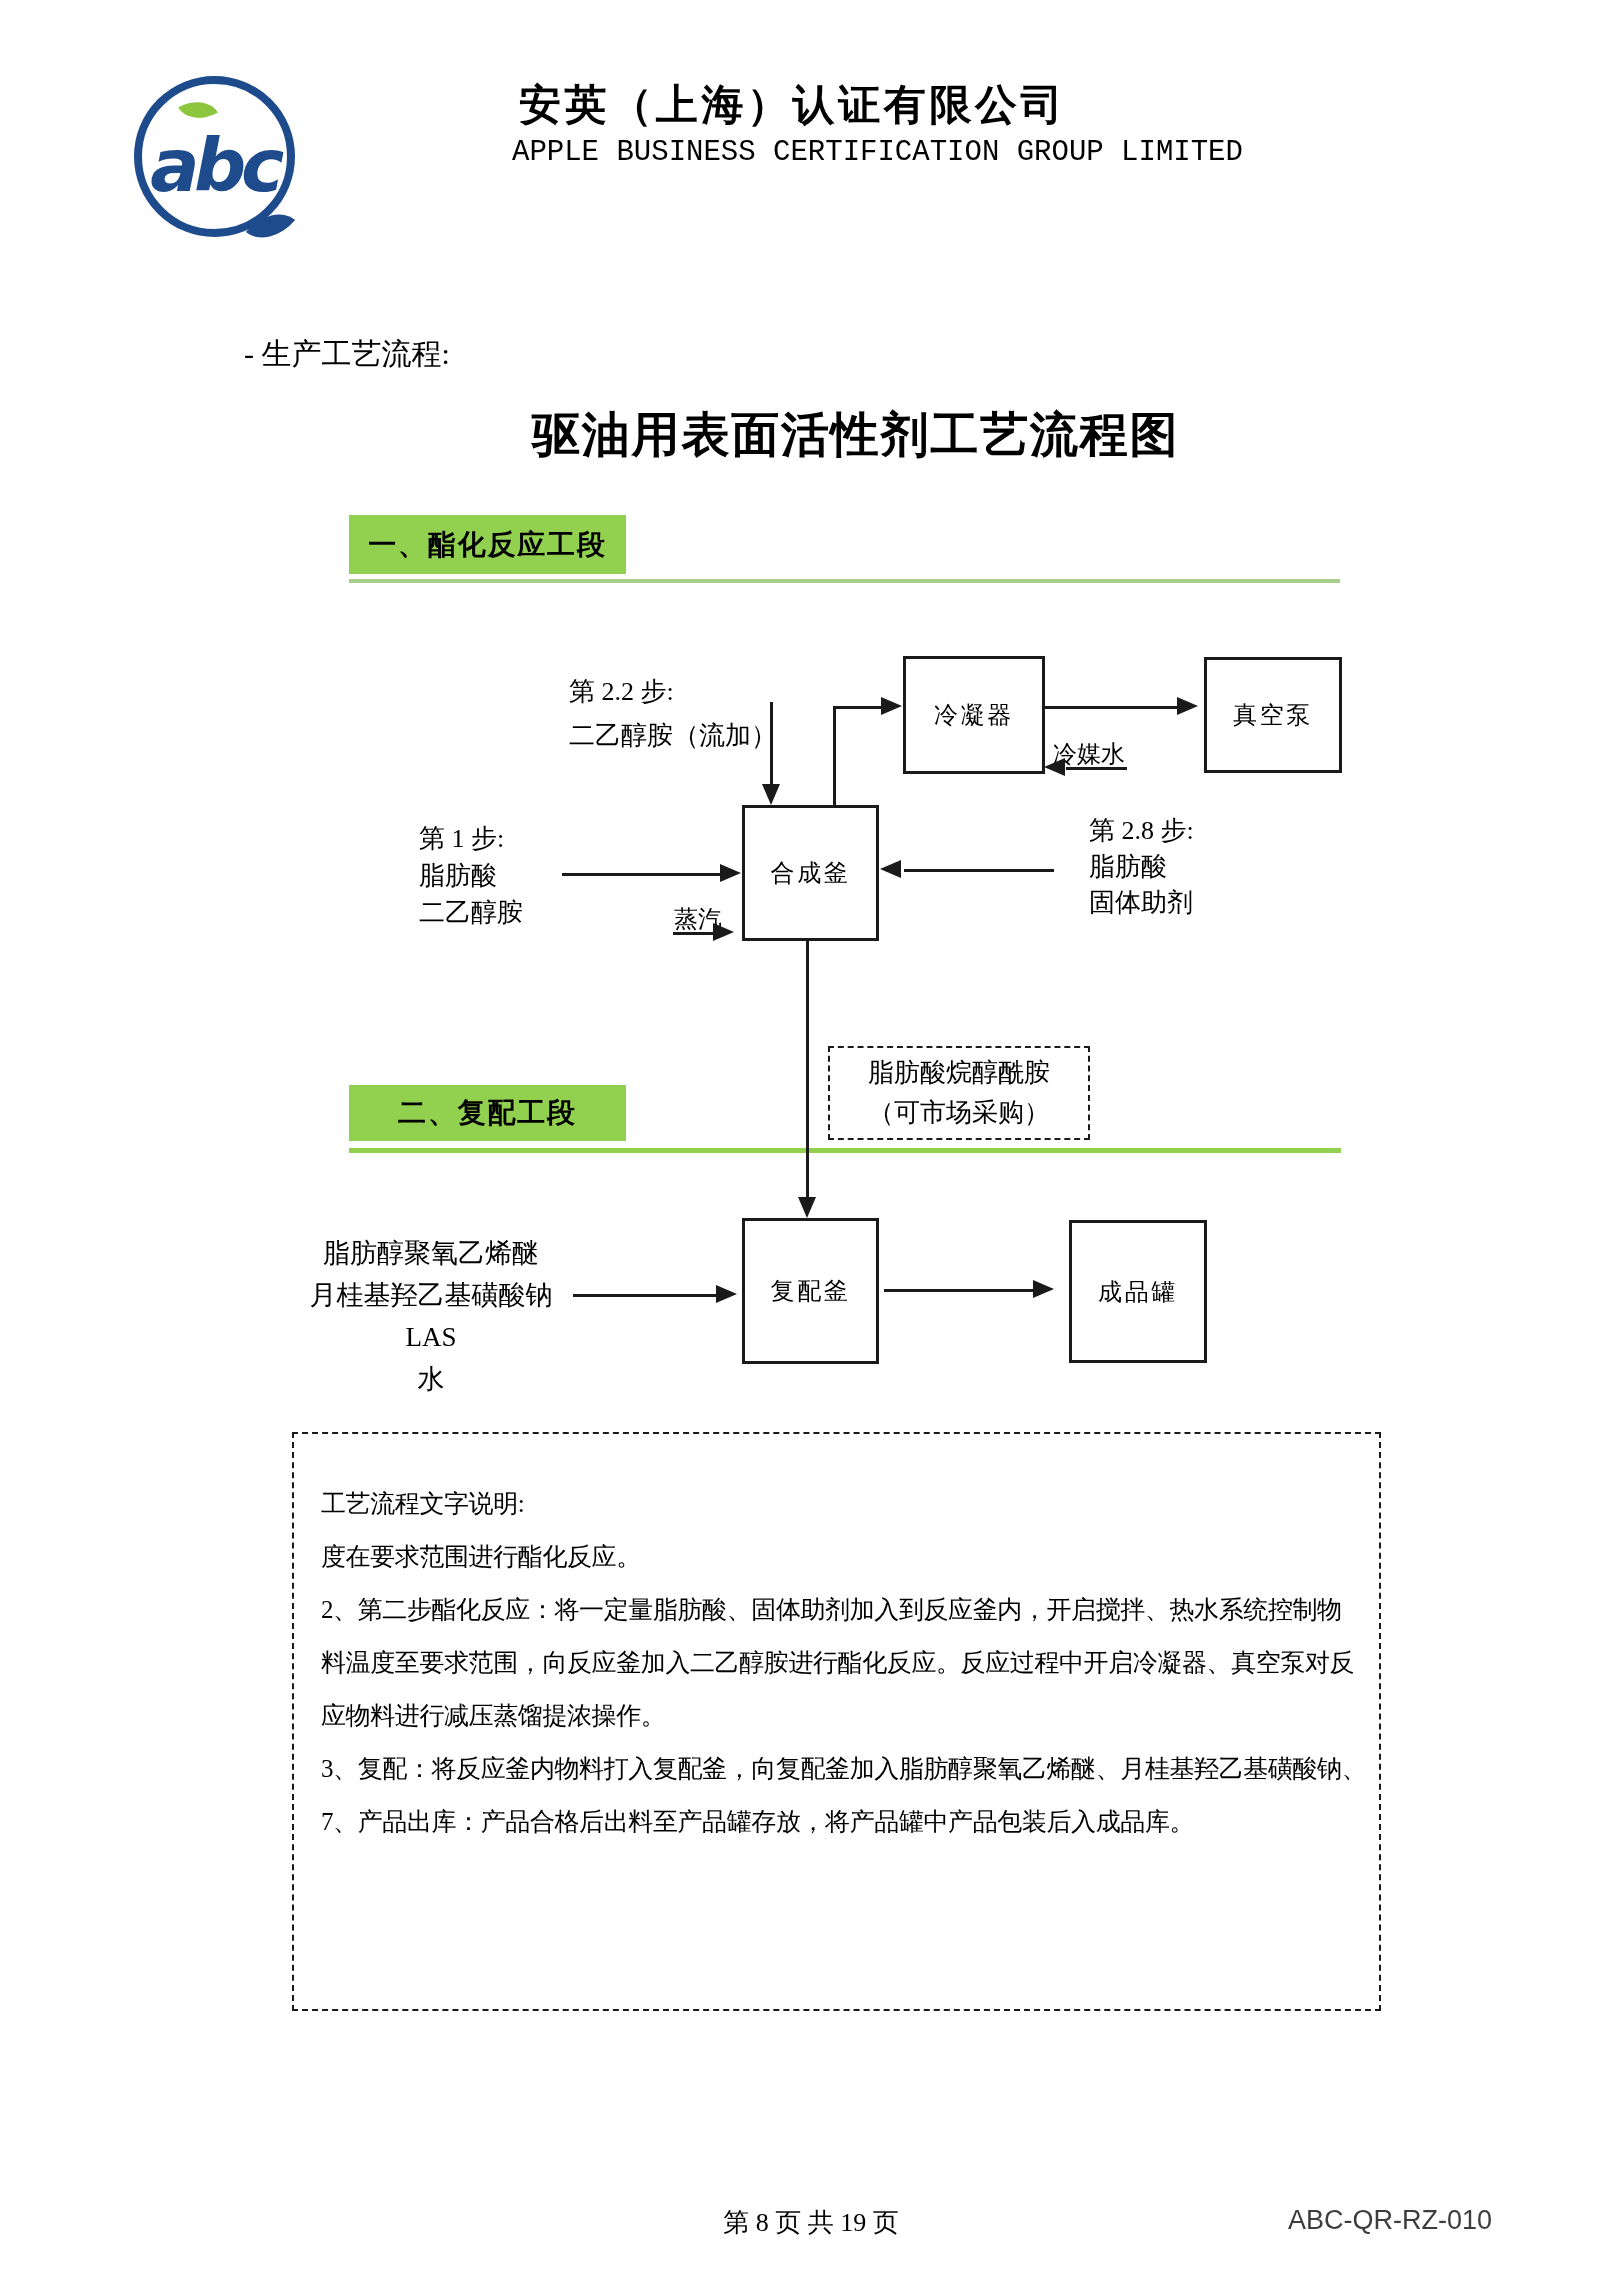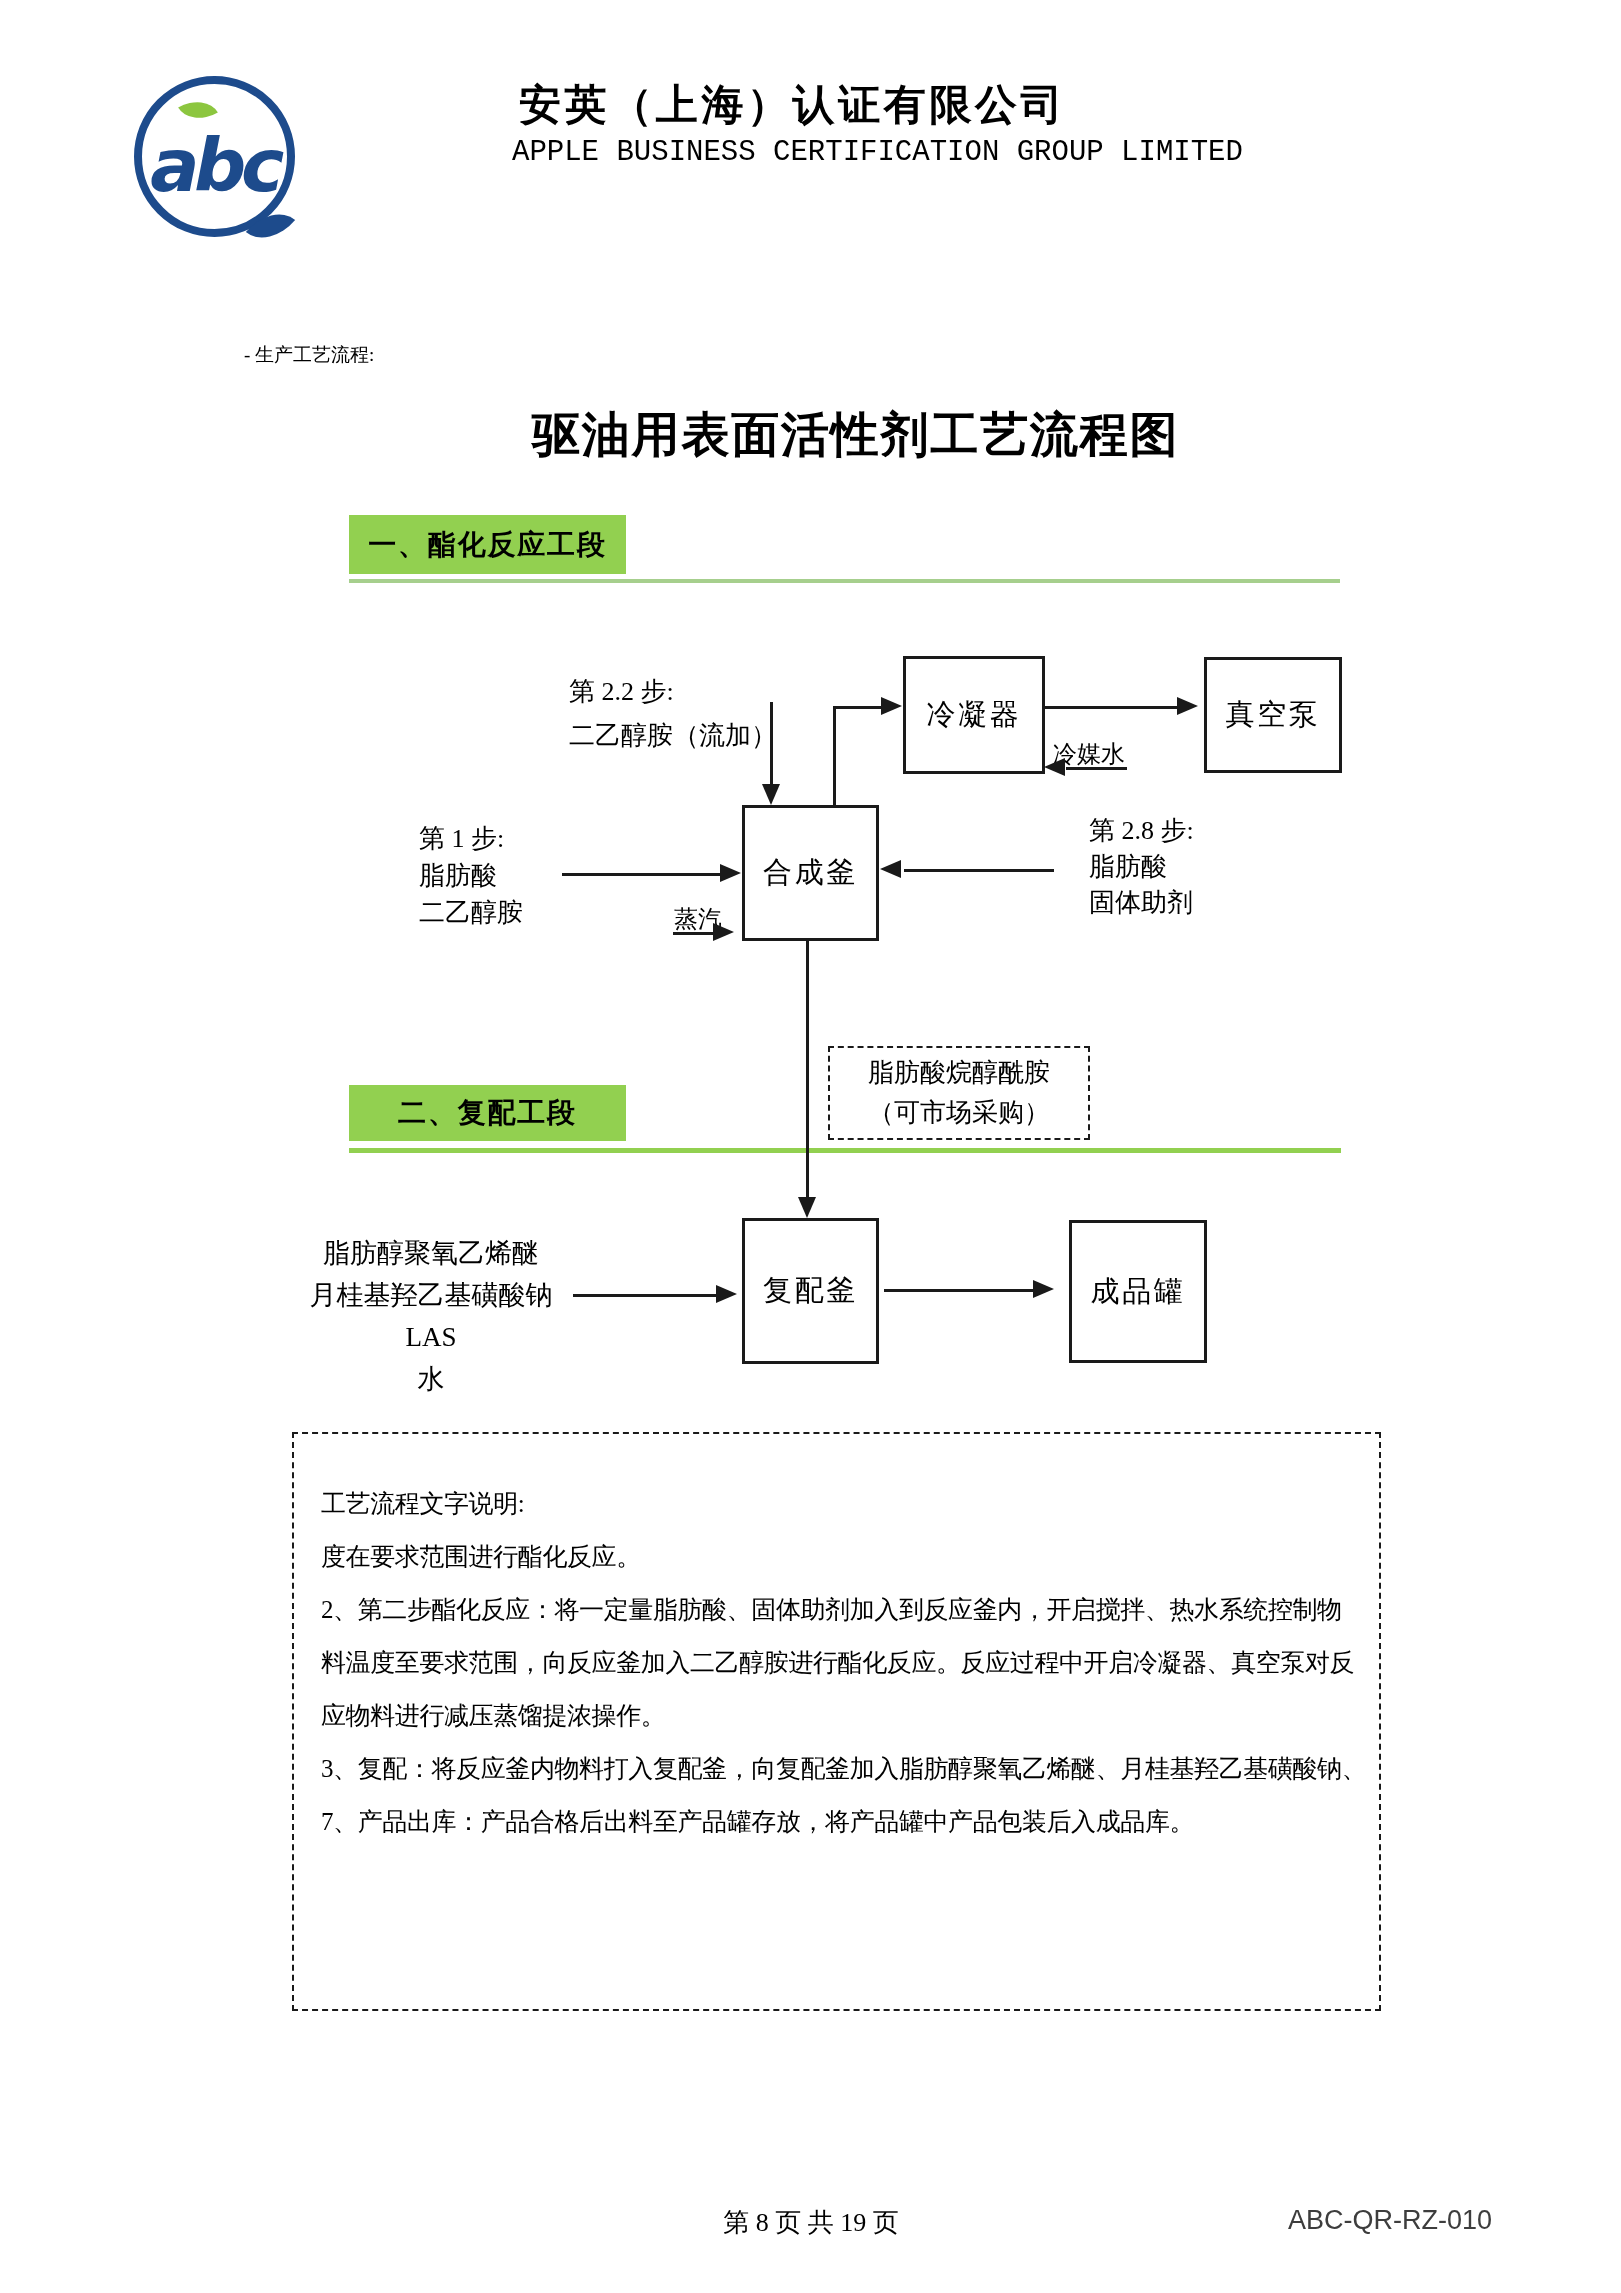--- a/index.html
+++ b/index.html
@@ -12,29 +12,29 @@
   .logo{position:absolute;left:134px;top:76px;width:161px;height:161px;}
   .logo-circle{position:absolute;inset:0;border:8px solid var(--logo_blue);border-radius:50%;box-sizing:border-box;}
   .logo-abc{position:absolute;left:0;top:9px;width:161px;height:161px;display:flex;align-items:center;justify-content:center;
             font-family:"DejaVu Sans",sans-serif;font-style:italic;font-weight:bold;font-size:73px;color:var(--logo_blue);letter-spacing:-5.4px;}
   .leaf-green{position:absolute;left:48px;top:21.5px;width:32px;height:24px;background:var(--leaf_green);
               border-radius:0 100% 0 100%;transform:rotate(-30deg);}
   .leaf-blue{position:absolute;right:3.6px;bottom:-3.6px;width:41px;height:30px;background:var(--logo_blue);
              border-radius:0 100% 0 100%;transform:rotate(130deg);}
   .company-cn{position:absolute;left:519px;top:77px;font-size:42px;font-weight:bold;letter-spacing:3.6px;white-space:nowrap;}
   .company-en{position:absolute;left:512px;top:136px;font-size:29px;font-family:"Liberation Mono","DejaVu Sans Mono",monospace;white-space:nowrap;}
-  .breadcrumb{position:absolute;left:244px;top:342px;font-size:19px;}
+  .breadcrumb{position:absolute;left:244px;top:334px;font-size:30px;}
   .doc-title{position:absolute;left:532px;top:403px;font-size:48px;font-weight:900;letter-spacing:1.8px;white-space:nowrap;}
   
   .stage-box{position:absolute;background:var(--green);display:flex;align-items:center;justify-content:center;
              font-size:28px;font-weight:bold;letter-spacing:1.8px;}
   .stage-line{position:absolute;}
   
   .dbox{position:absolute;border:3.6px solid var(--ink);background:#fff;box-sizing:border-box;
-        display:flex;align-items:center;justify-content:center;font-size:29px;letter-spacing:2.7px;}
+        display:flex;align-items:center;justify-content:center;font-size:24px;letter-spacing:2.7px;}
   .dashed-note{position:absolute;left:828px;top:1046px;width:262px;height:94px;border:2.7px dashed var(--ink);
                box-sizing:border-box;text-align:center;font-size:26px;line-height:40px;padding-top:4.5px;}
   .lbl{position:absolute;font-size:26px;line-height:37px;white-space:nowrap;}
   
   .hline{position:absolute;height:2.7px;background:var(--ink);}
   .vline{position:absolute;width:2.7px;background:var(--ink);}
   .ah{position:absolute;width:0;height:0;}
   .ah-r{border-top:9px solid transparent;border-bottom:9px solid transparent;border-left:21.5px solid var(--ink);}
   .ah-l{border-top:9px solid transparent;border-bottom:9px solid transparent;border-right:21.5px solid var(--ink);}
   .ah-d{border-left:9px solid transparent;border-right:9px solid transparent;border-top:21.5px solid var(--ink);}

